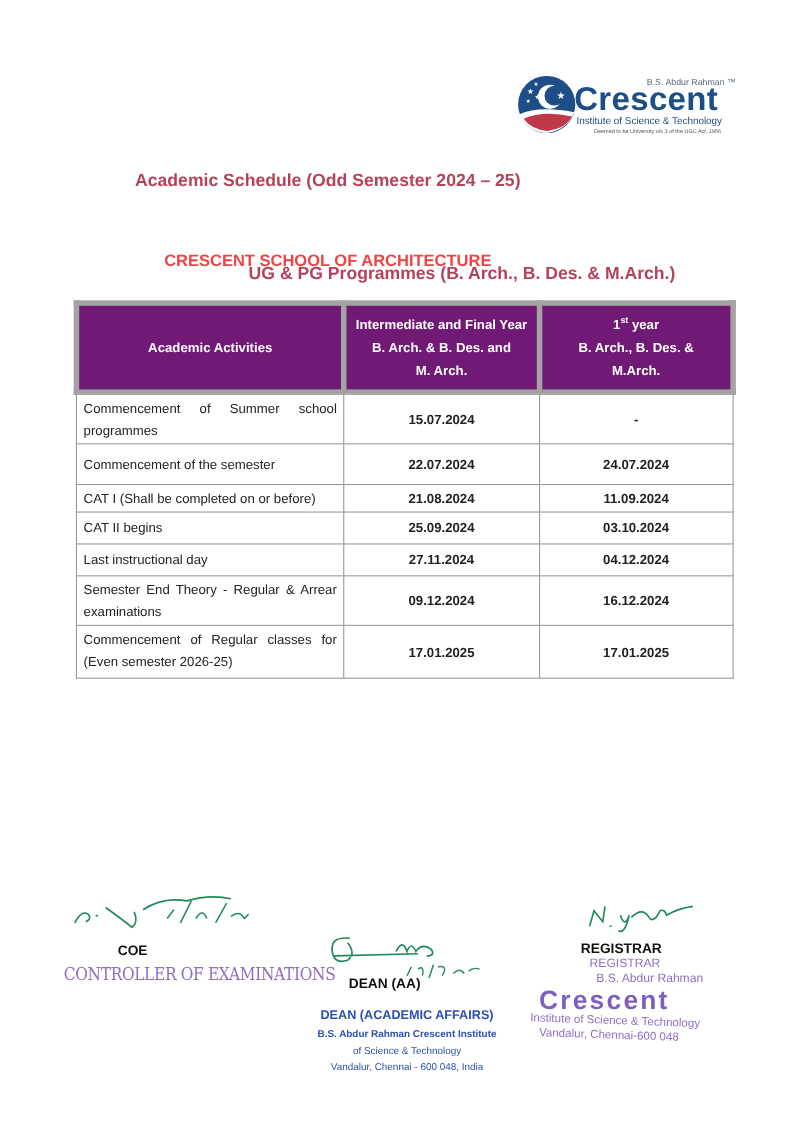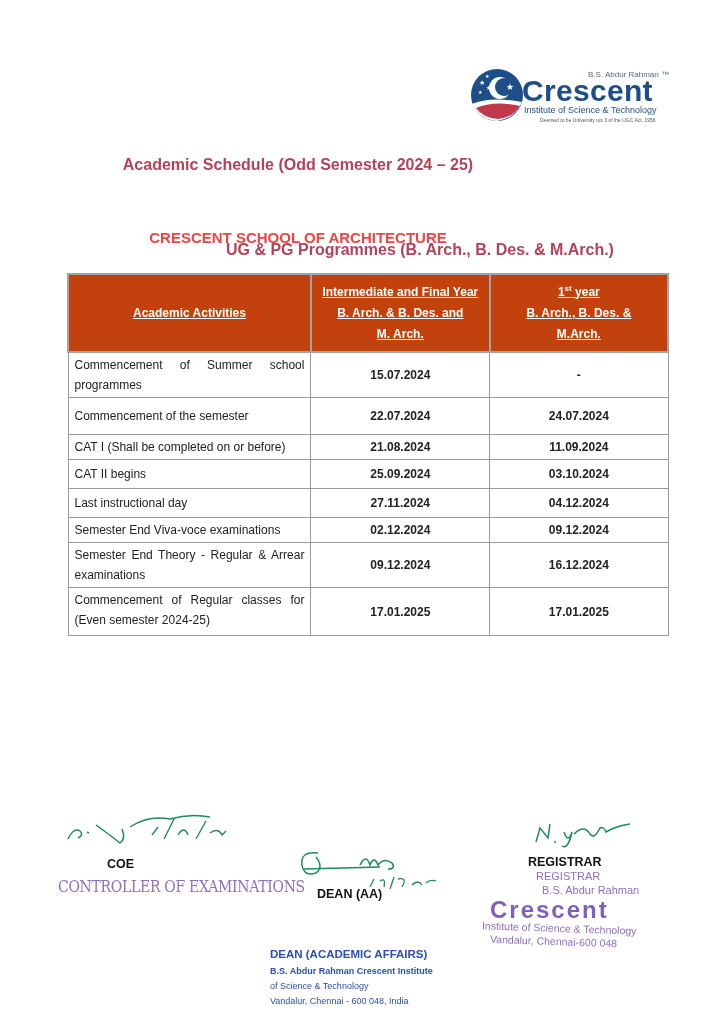--- a/index.html
+++ b/index.html
@@ -13,33 +13,33 @@
   .logo-sub { position:absolute; left:54px; top:41px; font-size:9px; color:#1d4e87; white-space:nowrap; }
   .logo-deemed { position:absolute; left:70px; top:53px; font-size:5px; color:#555; white-space:nowrap; }
 
   .title { position:absolute; left:0; width:596px; text-align:center; font-weight:bold; }
   .title-1 { top:156px; font-size:16px; color:#b4435a; }
   .title-2 { top:193px; font-size:15px; color:#ef4444;margin-top:36px; }
   .title-3 { top:241px; left:226px; width:auto; font-size:16px; color:#b4435a; text-align:left; }
 
   
   table.sched { position:absolute; left:67px; top:273px; width:602px; border-collapse:collapse; font-size:12px; }
-  table.sched th { background:#c2410c; color:#fff; font-weight:bold; font-size:12px; line-height:21px; padding:4px 4px; border:2px solid #a3a3a3; text-align:center;text-decoration:underline; }
+  table.sched th { background:#701a75; color:#fff; font-weight:bold; font-size:12px; line-height:21px; padding:4px 4px; border:5px solid #a3a3a3; text-align:center; }
   table.sched td { border:1px solid #9a9a9a; padding:2px 6px; line-height:20px; vertical-align:middle; }
   td.act { width:230px; text-align:justify; text-align-last:left; color:#222; }
   td.d { text-align:center; font-weight:bold; color:#222; width:172px; }
   th.h1 { width:242px; height:68px; }
   sup { font-size:8px; line-height:0; }
 
   
   .sig { position:absolute; }
   .sig svg { position:absolute; }
   .lbl { position:absolute; font-size:12.5px; font-weight:bold; color:#111; white-space:nowrap; }
   .stamp-purple { position:absolute; color:#8e6fc4; font-family:"DejaVu Serif", serif; white-space:nowrap; }
-  .stamp-blue { position:absolute; color:#2b4fb3; font-weight:bold; text-align:left; white-space:nowrap;margin-top:31px; }
+  .stamp-blue { position:absolute; color:#2b4fb3; font-weight:bold; text-align:center; white-space:nowrap; }
 </style>
 </head>
 <body>
 
 <div class="logo">
   <svg class="logo-emblem" viewBox="0 0 54 54">
     <circle cx="27" cy="27" r="26" fill="#1d4e87"></circle>
     <path d="M2 36 Q20 28 52 34 Q46 50 27 53 Q10 52 2 36 Z" fill="#ffffff"></path>
     <path d="M6 40 Q24 32 50 38 Q44 49 28 51 Q13 50 6 40 Z" fill="#c0394b"></path>
     <circle cx="30" cy="20" r="11" fill="#ffffff"></circle>
@@ -96,31 +96,26 @@
         <td class="act" style="padding-top:4px;padding-bottom:4px">CAT II begins</td>
         <td class="d">25.09.2024</td>
         <td class="d">03.10.2024</td>
       </tr>
     <tr>
         <td class="act" style="padding-top:4px;padding-bottom:4px">Last instructional day</td>
         <td class="d">27.11.2024</td>
         <td class="d">04.12.2024</td>
       </tr>
     <tr>
-        <td class="act">Semester End Viva-voce examinations</td>
-        <td class="d">02.12.2024</td>
-        <td class="d">09.12.2024</td>
-      </tr>
-    <tr>
         <td class="act">Semester End Theory - Regular &amp; Arrear examinations</td>
         <td class="d">09.12.2024</td>
         <td class="d">16.12.2024</td>
       </tr>
     <tr>
-        <td class="act" style="padding-bottom:5px">Commencement of Regular classes for (Even semester 2024-25)</td>
+        <td class="act" style="padding-bottom:5px">Commencement of Regular classes for (Even semester 2026-25)</td>
         <td class="d">17.01.2025</td>
         <td class="d">17.01.2025</td>
       </tr>
   </tbody>
 </table>
 
 <div class="sig" style="left:55px;top:805px;width:220px;height:100px;">
   <svg style="left:5px;top:0;" width="200" height="45" viewBox="0 0 200 45">
     <path d="M8 34 Q14 22 20 26 Q24 30 18 33 M27 27 l2 1 M36 20 Q50 30 60 38 Q66 34 62 24 M70 22 Q88 10 110 14 Q130 8 150 12" fill="none" stroke="#1f8a5a" stroke-width="1.5"></path>
     <path d="M92 30 l6 -8 M104 34 l10 -20 M118 30 q6 -10 10 0 M136 34 l10 -18 M150 28 q8 -6 12 2 l4 -4" fill="none" stroke="#1f8a5a" stroke-width="1.4"></path>

